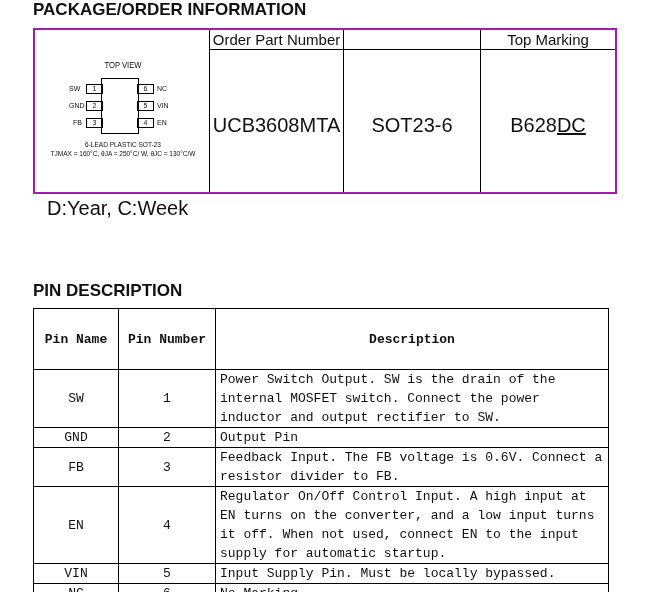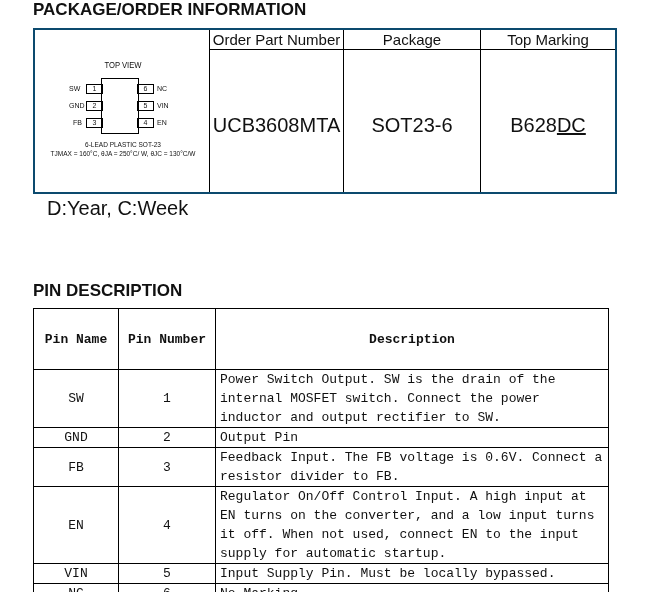--- a/index.html
+++ b/index.html
@@ -2,21 +2,21 @@
 <html><head>
 <meta charset="utf-8">
 <style>
   html, body { margin:0; padding:0; background:#ffffff; }
   body { width:647px; height:592px; position:relative; overflow:hidden; font-family:"Liberation Sans", sans-serif; color:#111; }
   .h1 { position:absolute; left:33px; font-weight:bold; font-size:17px; letter-spacing:0; }
   #title1 { top:0px; }
   #title2 { top:281px; }
 
   
-  .order { position:absolute; left:33px; top:28px; width:584px; height:166px; border:2px solid #0c4a6e; box-sizing:border-box; }
+  .order { position:absolute; left:33px; top:28px; width:584px; height:166px; border:2px solid #a21caf; box-sizing:border-box; }
   .order .vline { position:absolute; top:0; bottom:0; width:1px; background:#000; }
   .order .hline { position:absolute; height:1px; background:#000; top:19px; }
   .order .hcell { position:absolute; top:0; height:19px; line-height:19px; text-align:center; font-size:15px; }
   .order .dcell { position:absolute; top:84px; text-align:center; font-size:20px; }
   .u { text-decoration:underline;margin-top:17px; }
 
   
   .pkg { position:absolute; left:0; top:0; width:176px; height:164px;padding-left:8px; }
   .pkg .topview { position:absolute; left:0; width:176px; top:30px; text-align:center; font-size:9px; transform:scaleX(0.85); }
   .pkg .body { position:absolute; left:66px; top:48px; width:36px; height:54px; border:1px solid #000; }
@@ -38,21 +38,20 @@
 
 <div class="h1" id="title1">PACKAGE/ORDER INFORMATION</div>
 
 <div class="order">
   <div class="vline" style="left:174px"></div>
   <div class="vline" style="left:308px"></div>
   <div class="vline" style="left:445px"></div>
   <div class="hline" style="left:174px; right:0;"></div>
 
   <div class="hcell" style="left:175px; width:133px;">Order Part Number</div>
-  <div class="hcell" style="left:309px; width:136px;">Package</div>
   <div class="hcell" style="left:446px; width:134px;">Top Marking</div>
 
   <div class="dcell" style="left:175px; width:133px;">UCB3608MTA</div>
   <div class="dcell" style="left:309px; width:136px;">SOT23-6</div>
   <div class="dcell" style="left:446px; width:134px;"><span>B628</span><span class="u">DC</span></div>
 
   <div class="pkg">
     <div class="topview">TOP VIEW</div>
     <div class="body"></div>
 

